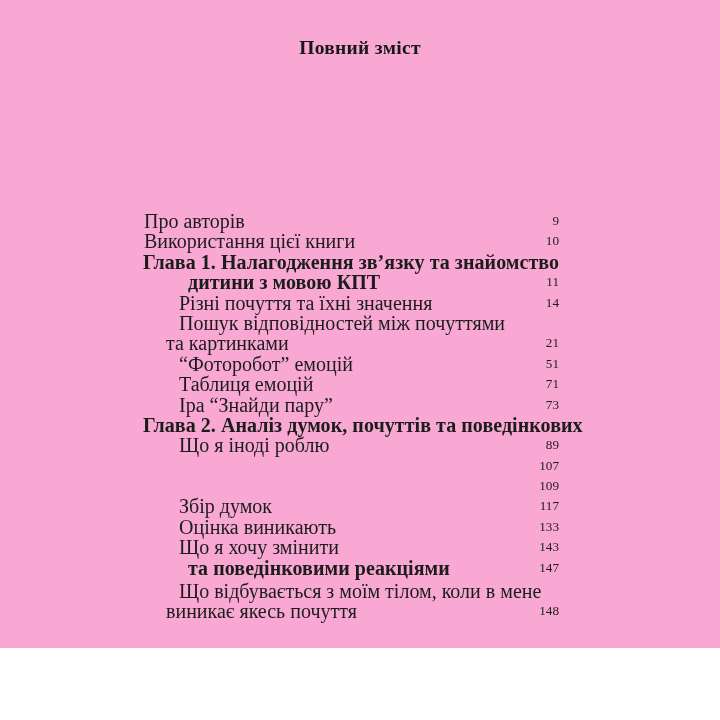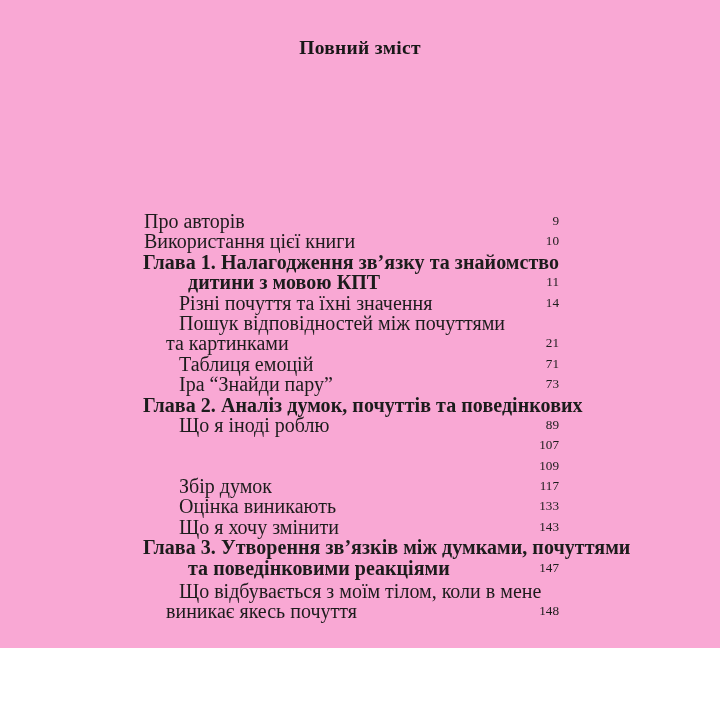--- a/index.html
+++ b/index.html
@@ -87,28 +87,28 @@
   <div class="toc-title">Повний зміст</div>
 
   <div class="toc" id="toc-list">
       <div class="toc-row lvl-front"><span class="row-label">Про авторів</span><span class="row-page">9</span></div>
       <div class="toc-row lvl-front"><span class="row-label">Використання цієї книги</span><span class="row-page">10</span></div>
       <div class="toc-row lvl-chap"><span class="row-label">Глава 1. Налагодження зв’язку та знайомство</span><span class="row-page"></span></div>
       <div class="toc-row lvl-chapc"><span class="row-label">дитини з мовою КПТ</span><span class="row-page">11</span></div>
       <div class="toc-row lvl-sub"><span class="row-label">Різні почуття та їхні значення</span><span class="row-page">14</span></div>
       <div class="toc-row lvl-sub"><span class="row-label">Пошук відповідностей між  почуттями</span><span class="row-page"></span></div>
       <div class="toc-row lvl-subc"><span class="row-label">та картинками</span><span class="row-page">21</span></div>
+      <div class="toc-row lvl-sub"><span class="row-label">“Фоторобот” емоцій</span><span class="row-page">51</span></div>
       <div class="toc-row lvl-sub"><span class="row-label">Таблиця емоцій</span><span class="row-page">71</span></div>
       <div class="toc-row lvl-sub"><span class="row-label">Іра “Знайди пару”</span><span class="row-page">73</span></div>
       <div class="toc-row lvl-chap gap-before"><span class="row-label">Глава 2. Аналіз думок, почуттів та поведінкових</span><span class="row-page"></span></div>
       <div class="toc-row lvl-sub"><span class="row-label">Що я іноді роблю</span><span class="row-page">89</span></div>
       <div class="toc-row lvl-sub"><span class="row-page">107</span></div>
       <div class="toc-row lvl-sub"><span class="row-page">109</span></div>
       <div class="toc-row lvl-sub"><span class="row-label">Збір думок</span><span class="row-page">117</span></div>
       <div class="toc-row lvl-sub"><span class="row-label">Оцінка виникають</span><span class="row-page">133</span></div>
       <div class="toc-row lvl-sub"><span class="row-label">Що я хочу змінити</span><span class="row-page">143</span></div>
-      <div class="toc-row lvl-chap gap-before"><span class="row-label">Глава 3. Утворення зв’язків між думками, почуттями</span><span class="row-page"></span></div>
       <div class="toc-row lvl-chapc"><span class="row-label">та поведінковими реакціями</span><span class="row-page">147</span></div>
       <div class="toc-row lvl-sub gap-small"><span class="row-label">Що відбувається з моїм тілом, коли в мене</span><span class="row-page"></span></div>
       <div class="toc-row lvl-subc"><span class="row-label">виникає якесь почуття</span><span class="row-page">148</span></div>
     </div>
 
 </div>
 
 </body></html>

